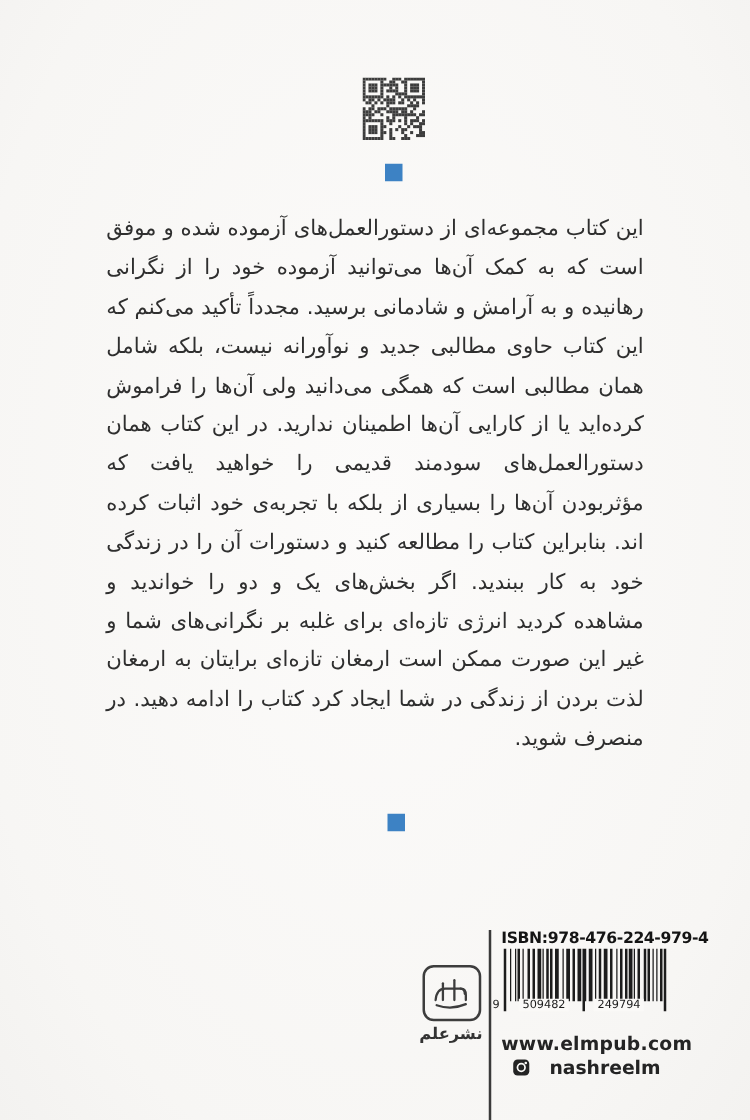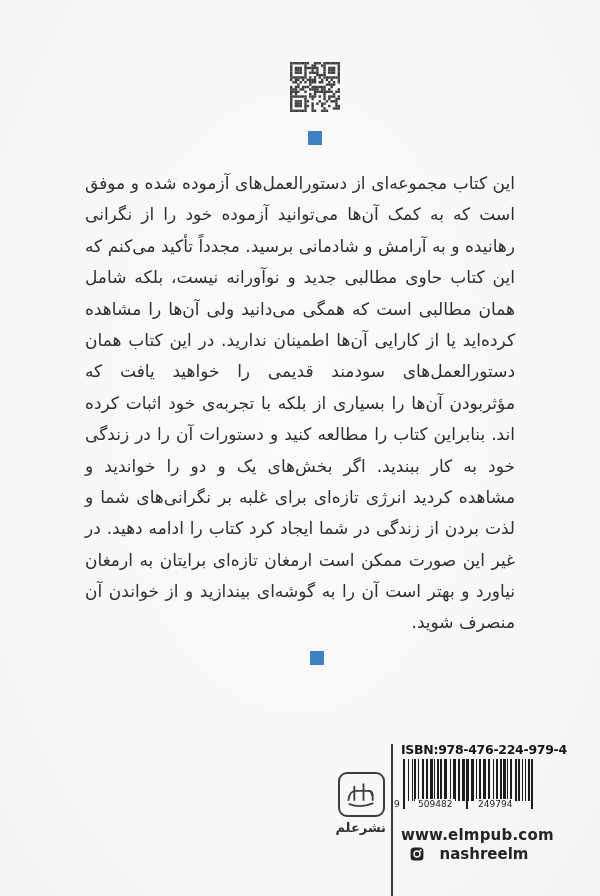--- a/index.html
+++ b/index.html
@@ -293,30 +293,29 @@
       <rect x="15" y="20" width="1.02" height="1.02" fill="#3c3c3c"></rect>
     </svg>
 
   <div class="sq top" style="background: rgb(61, 130, 196);"></div>
 
   <div class="blurb" id="blurb">
       <div class="bline">این کتاب مجموعه‌ای از دستورالعمل‌های آزموده شده و موفق</div>
       <div class="bline">است که به کمک آن‌ها می‌توانید آزموده خود را از نگرانی</div>
       <div class="bline">رهانیده و به آرامش و شادمانی برسید. مجدداً تأکید می‌کنم که</div>
       <div class="bline">این کتاب حاوی مطالبی جدید و نوآورانه نیست، بلکه شامل</div>
-      <div class="bline">همان مطالبی است که همگی می‌دانید ولی آن‌ها را مشاهده</div>
+      <div class="bline">همان مطالبی است که همگی می‌دانید ولی آن‌ها را فراموش</div>
       <div class="bline">کرده‌اید یا از کارایی آن‌ها اطمینان ندارید. در این کتاب همان</div>
       <div class="bline">دستورالعمل‌های سودمند قدیمی را خواهید یافت که</div>
       <div class="bline">مؤثربودن آن‌ها را بسیاری از بلکه با تجربه‌ی خود اثبات کرده</div>
       <div class="bline">اند. بنابراین کتاب را مطالعه کنید و دستورات آن را در زندگی</div>
       <div class="bline">خود به کار ببندید. اگر بخش‌های یک و دو را خواندید و</div>
       <div class="bline">مشاهده کردید انرژی تازه‌ای برای غلبه بر نگرانی‌های شما و</div>
+      <div class="bline">غیر این صورت ممکن است ارمغان تازه‌ای برایتان به ارمغان</div>
       <div class="bline">لذت بردن از زندگی در شما ایجاد کرد کتاب را ادامه دهید. در</div>
-      <div class="bline">غیر این صورت ممکن است ارمغان تازه‌ای برایتان به ارمغان</div>
-      <div class="bline">نیاورد و بهتر است آن را به گوشه‌ای بیندازید و از خواندن آن</div>
       <div class="bline last">منصرف شوید.</div>
     </div>
 
   <div class="sq bottom" style="background: rgb(61, 130, 196);"></div>
 
   <div class="logo-block">
     <div class="logo-frame">
       <svg width="34" height="30" viewBox="0 0 40 36">
         <g fill="none" stroke="#3d3d3d" stroke-width="2.2" stroke-linecap="round">
           <path d="M5 24 q1 -11 9 -11 l15 0 q5 0 5 6 l0 5"></path>

